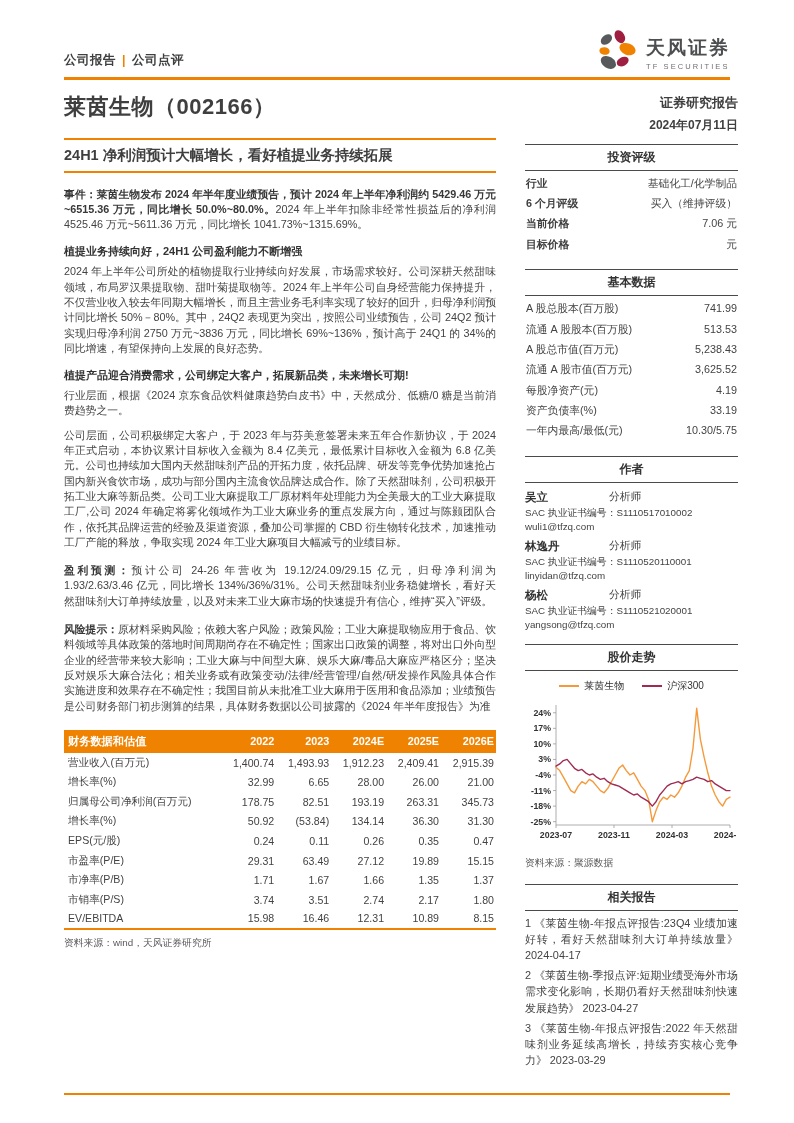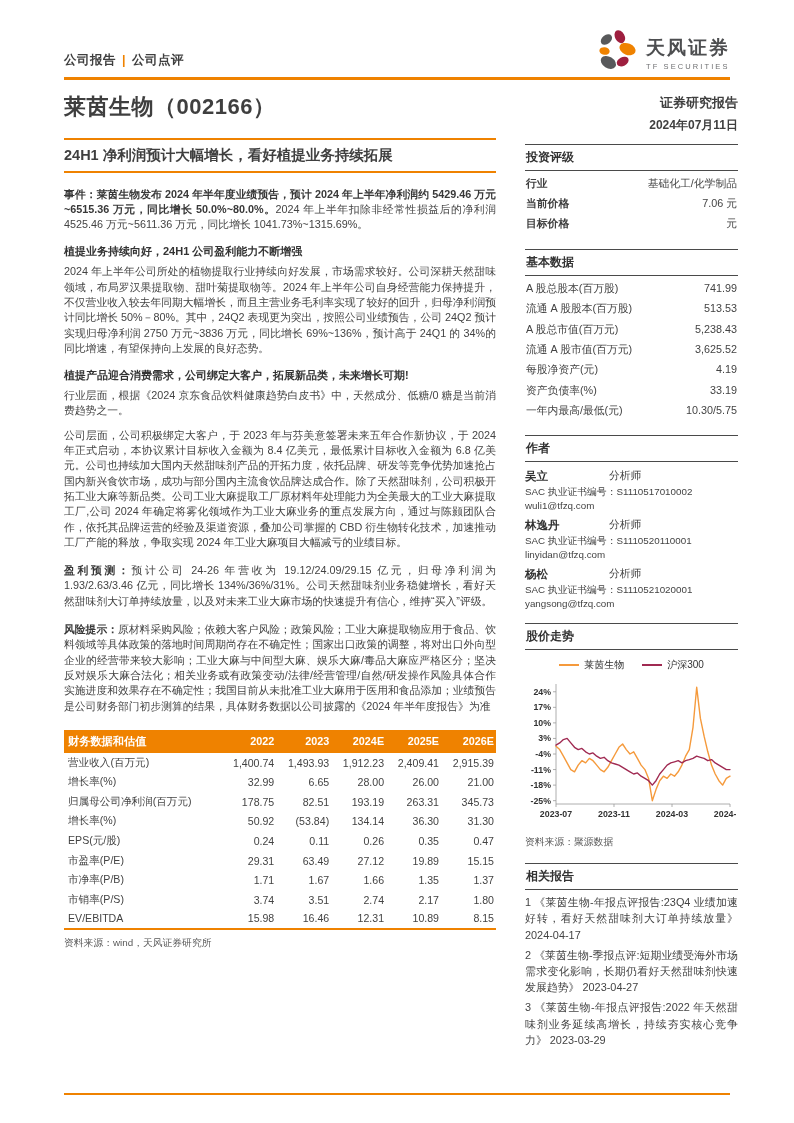--- a/index.html
+++ b/index.html
@@ -52,21 +52,21 @@
   table.fin th{background:var(--orange);color:#fff;font-weight:bold;padding:4px 2px;font-size:10.8px;}
   table.fin th:first-child{text-align:left;padding-left:4px;font-size:11.2px;}
   table.fin th:not(:first-child),table.fin td:not(:first-child){text-align:right;}
   table.fin td{padding:2.8px 2px;}
   table.fin td:first-child{padding-left:4px;}
   table.fin tbody tr:last-child td{border-bottom:2px solid var(--orange);padding-bottom:4px;}
   .src-note{font-size:9.8px;color:var(--muted);margin-top:7px;}
 
   
   .side-section{margin-top:14px;}
-  .side-h{font-size:12px;font-weight:bold;color:#333;border-top:1.2px solid var(--rule);border-bottom:1.2px solid var(--rule);padding:4px 1px 4px;}
+  .side-h{font-size:12px;font-weight:bold;color:#333;border-top:1.2px solid var(--rule);border-bottom:1.2px solid var(--rule);padding:4px 1px 4px;text-align:center;}
   .kv-row{display:flex;justify-content:space-between;font-size:10.8px;padding:3.2px 1px;color:var(--body);}
   .kv-l{white-space:nowrap;}
   .kv-l.strong{font-weight:bold;color:var(--ink);}
   .kv-v{white-space:nowrap;}
   .kv-list{padding-top:3px;}
 
   .author{margin-top:7px;}
   .author-top{display:flex;font-size:11.5px;}
   .author-name{font-weight:bold;color:#333;width:84px;}
   .author-role{color:var(--body);font-size:10.8px;}
@@ -235,20 +235,24 @@
           <div class="lbl">证券研究报告</div>
           <div class="date">2024年07月11日</div>
         </div>
 
         <div class="side-section" style="margin-top:10px">
           <div class="side-h">投资评级</div>
           <div class="kv-list">
               <div class="kv-row">
                 <span class="kv-l strong">行业</span>
                 <span class="kv-v">基础化工/化学制品</span>
+              </div>
+              <div class="kv-row">
+                <span class="kv-l strong">6 个月评级</span>
+                <span class="kv-v">买入（维持评级）</span>
               </div>
               <div class="kv-row">
                 <span class="kv-l strong">当前价格</span>
                 <span class="kv-v">7.06 元</span>
               </div>
               <div class="kv-row">
                 <span class="kv-l strong">目标价格</span>
                 <span class="kv-v">元</span>
               </div>
             </div>

